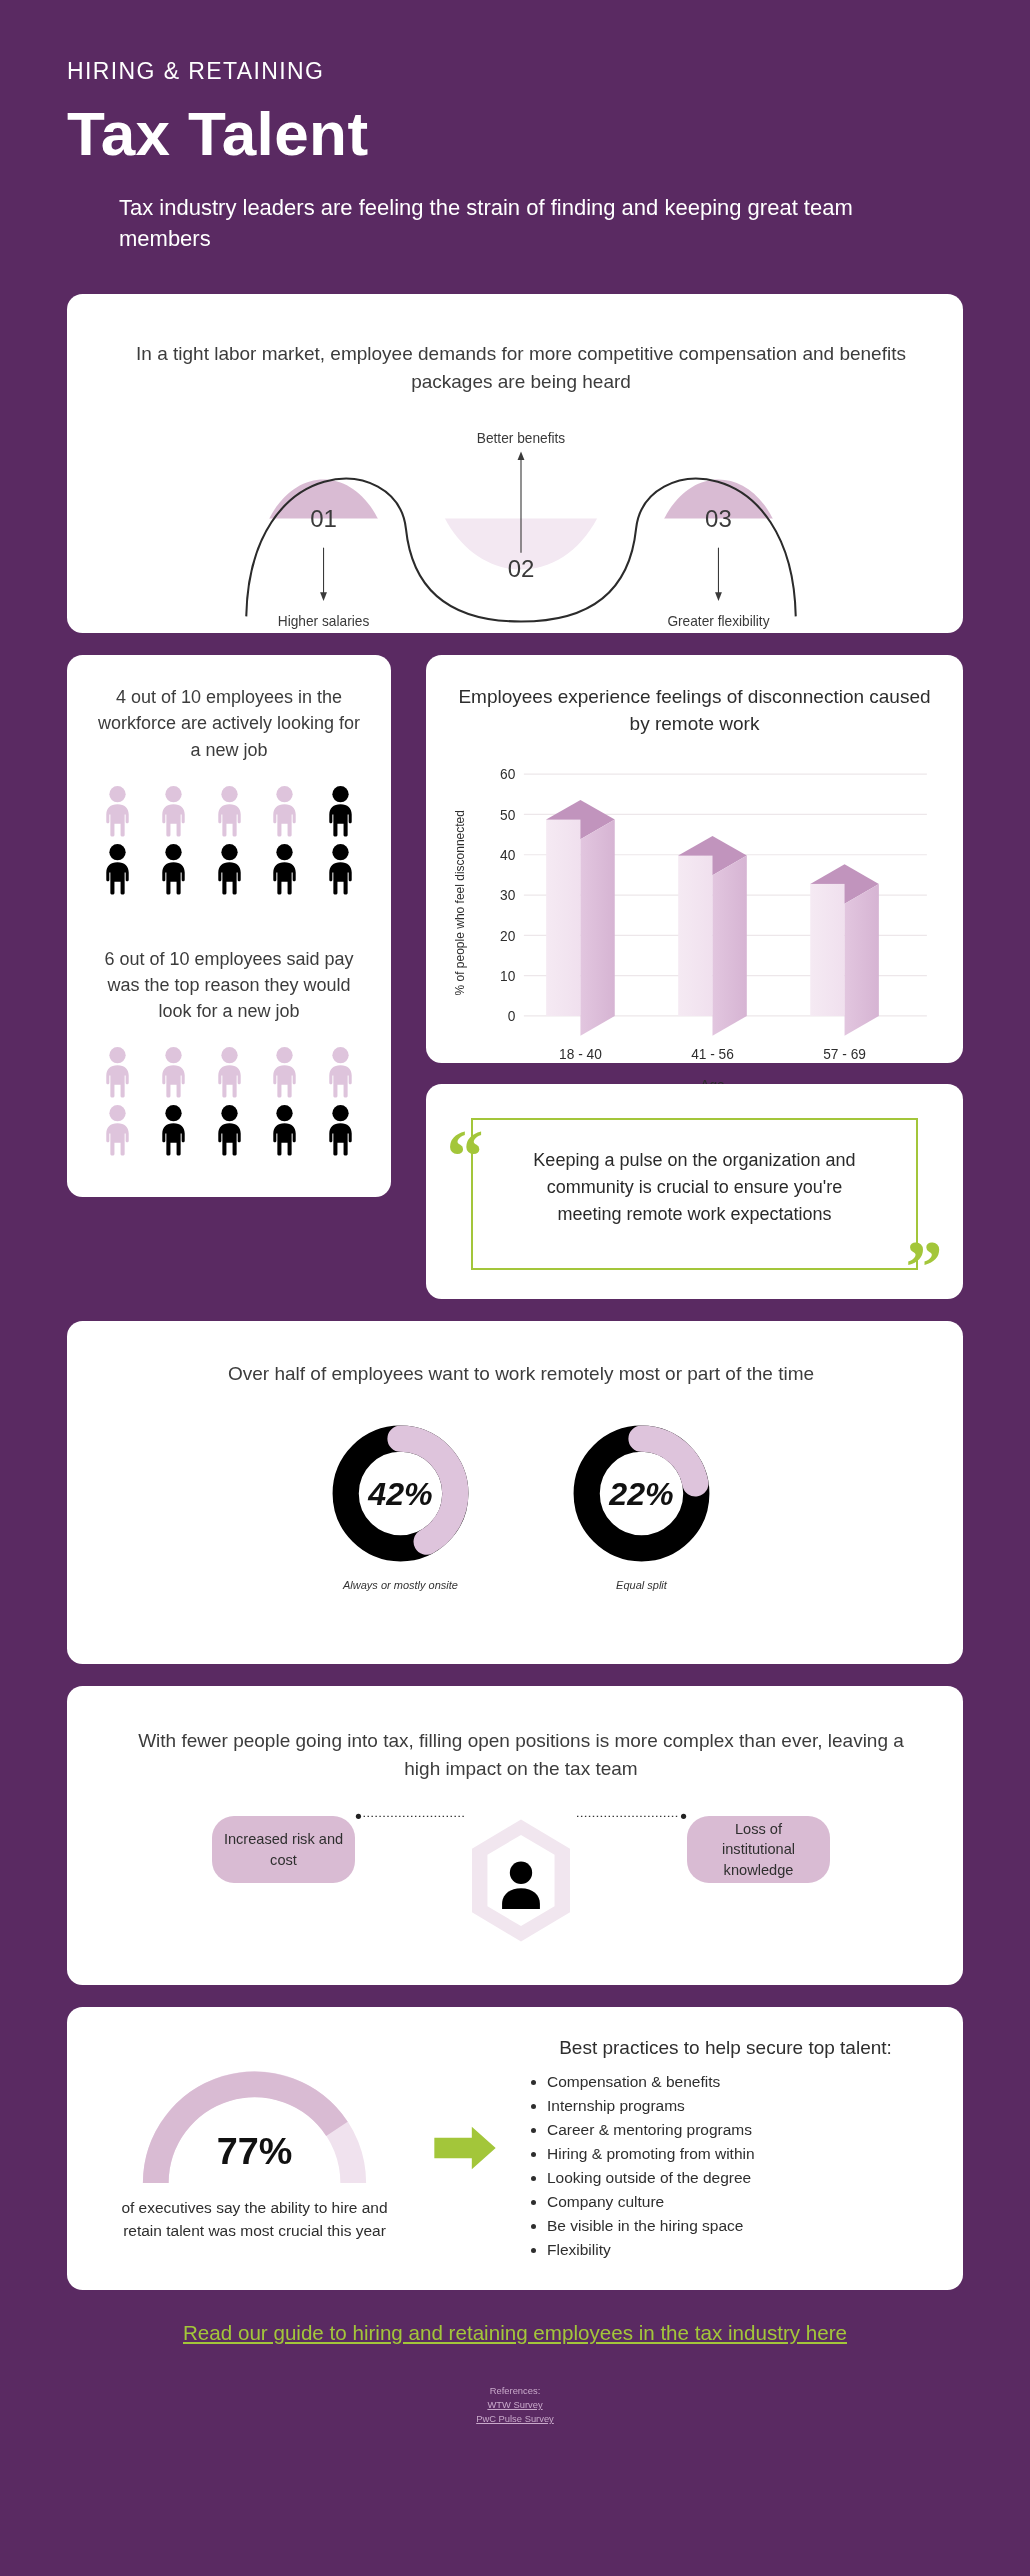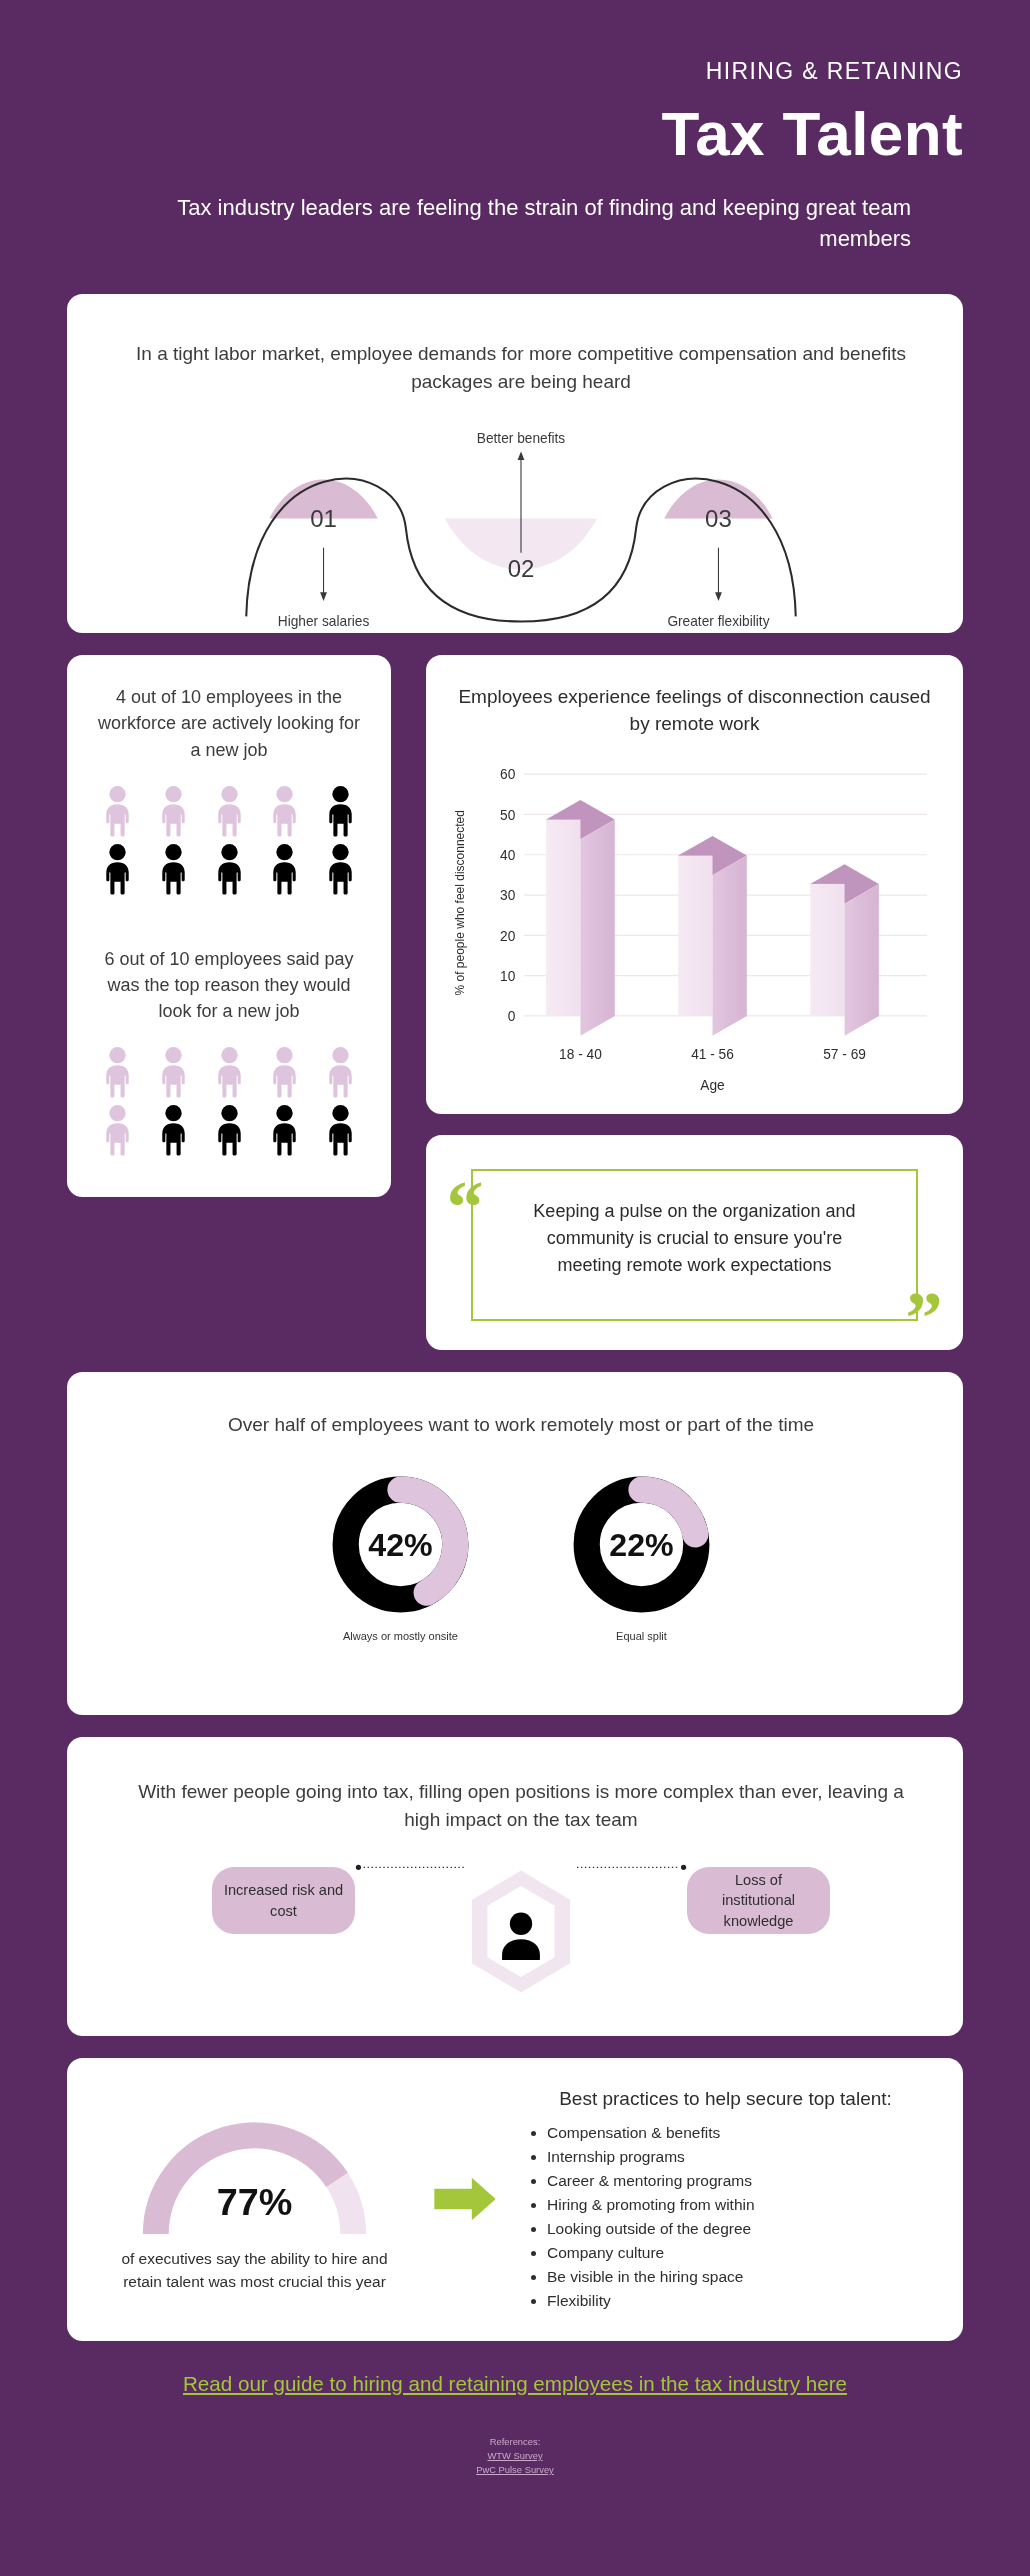--- a/index.html
+++ b/index.html
@@ -8,21 +8,21 @@
     width: 1030px; height: 2576px;
     background: #5A2A62;
     font-family: "Liberation Sans", sans-serif;
     color: #ffffff;
     overflow: hidden;
     position: relative;
   }
   .page { width: 1030px; height: 2576px; position: relative; padding: 0 67px; }
 
   
-  .header { text-align: right; padding-top: 58px; }
+  .header { text-align: left; padding-top: 58px; }
   .eyebrow {
     font-size: 23px; letter-spacing: 1.4px; font-weight: 400; color: #fff;
   }
   .title {
     font-size: 62px; font-weight: 700; letter-spacing: 0.4px;
     margin-top: 15.5px; line-height: 1.05; color: #fff;
   }
   .subtitle {
     font-size: 22px; font-weight: 400; line-height: 1.45;
     margin-top: 26px; color: #fff; padding: 0 52px;
@@ -46,21 +46,21 @@
 
   
   .mid-row { display: flex; gap: 35px; margin-top: 22px; align-items: flex-start; }
   .card-people { width: 359px; border-radius: 15.5px; padding: 29px 24px 34px; }
   .people-text { font-size: 18px; line-height: 1.45; text-align: center; color: #3c3c3c; }
   .people-grid { margin: 22px auto 0; width: 266px; }
   .people-row { display: flex; justify-content: space-between; margin-bottom: 5.2px; }
   .person { width: 43px; height: 53px; }
 
   .right-col { flex: 1; display: flex; flex-direction: column; gap: 20.6px; }
-  .card-chart { border-radius: 15.5px; padding: 29px 24px 20.6px; height: 459px; }
+  .card-chart { border-radius: 15.5px; padding: 29px 24px 20.6px; height: 408px; }
   .chart-title { text-align: center; font-size: 19px; line-height: 1.4; color: #2d2d2d; }
   .chart-area { margin-top: 19px; }
 
   .card-quote { border-radius: 15.5px; padding: 22px 20.6px; height: 215px; position: relative; }
   .quote-frame {
     position: absolute; left: 45px; right: 45px; top: 34px; bottom: 29px;
     border: 2.6px solid #A3C63A;
   }
   .quote-mark {
     position: absolute; font-size: 74px; line-height: 0.62; color: #A3C63A;
@@ -68,21 +68,21 @@
   }
   .qm-open { left: 20.6px; top: 50px; }
   .qm-close { right: 20.6px; bottom: 8.6px; }
   .quote-text {
     position: relative; z-index: 2; text-align: center; font-size: 18px;
     line-height: 1.5; color: #2a2a2a; padding: 41px 72px 0;
   }
 
   
   .card-donut { margin-top: 22px; height: 343px; padding-top: 39px; }
-  .donut-row { display: flex; justify-content: center; gap: 44px; margin-top: 34px; }
+  .donut-row { display: flex; justify-content: center; gap: 44px; margin-top: 34px; font-style: italic; }
   .donut-item { text-align: center; width: 197px; }
   .donut-cap { font-size: 11px; line-height: 1.4; color: #333; margin-top: 10.3px; }
 
   
   .card-hex { margin-top: 22px; height: 299px; padding-top: 41px; }
   .hex-row { display: flex; align-items: flex-start; justify-content: center; margin-top: 34px; }
   .pill {
     background: #D9BBD3; border-radius: 22px; color: #2f2f2f;
     font-size: 14.6px; line-height: 1.4; text-align: center;
     width: 143px; height: 67px; display: flex; align-items: center;

